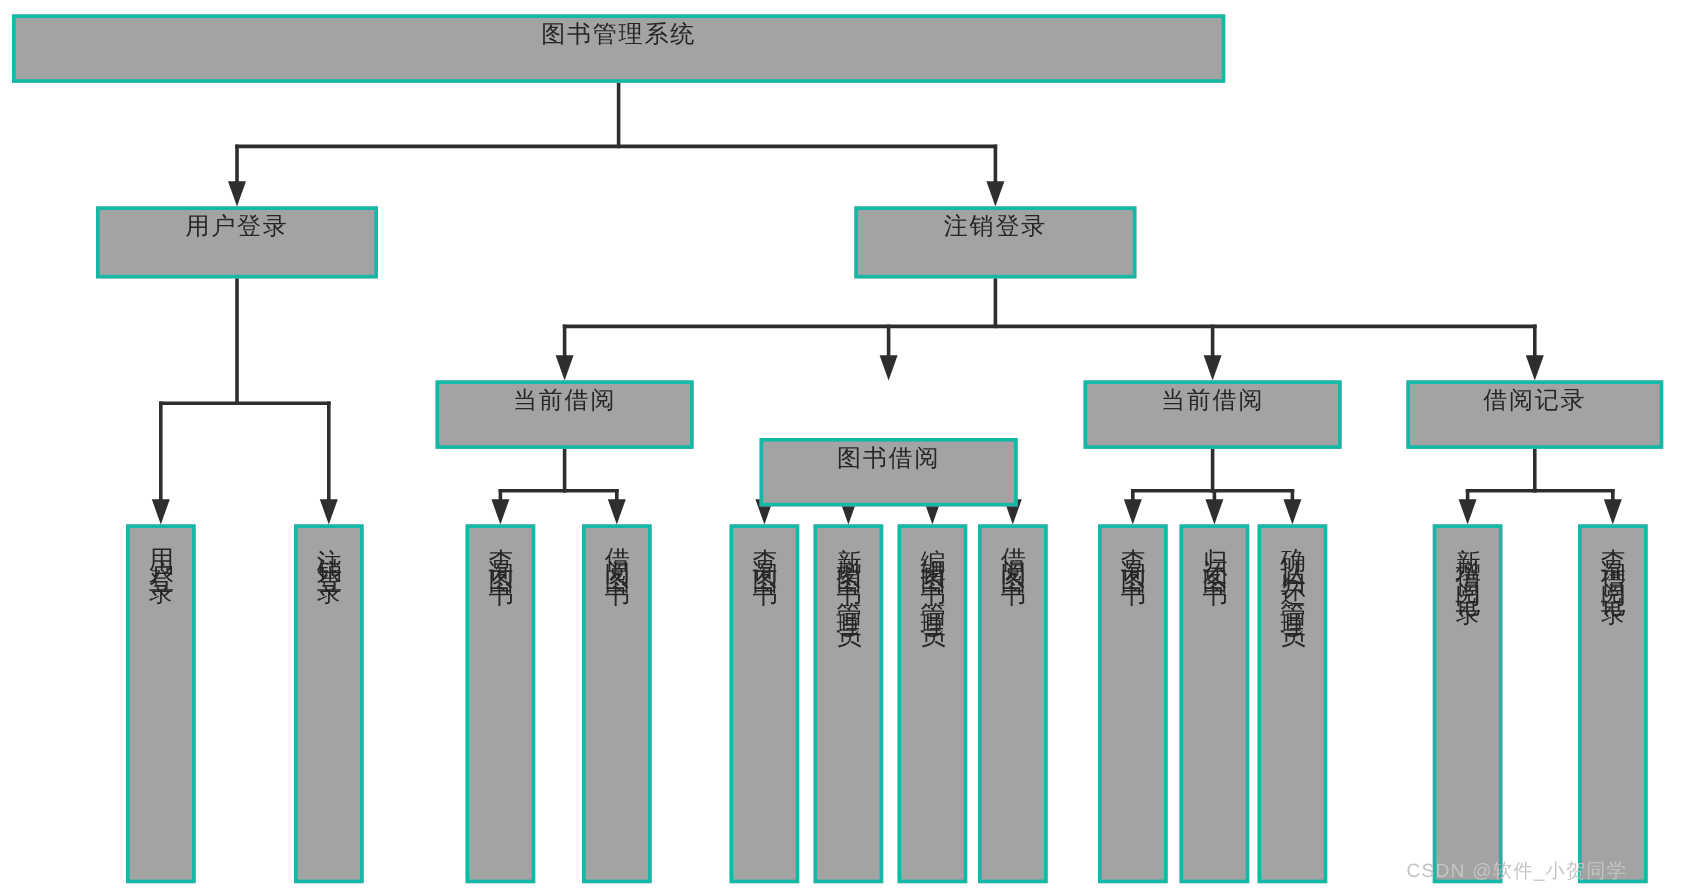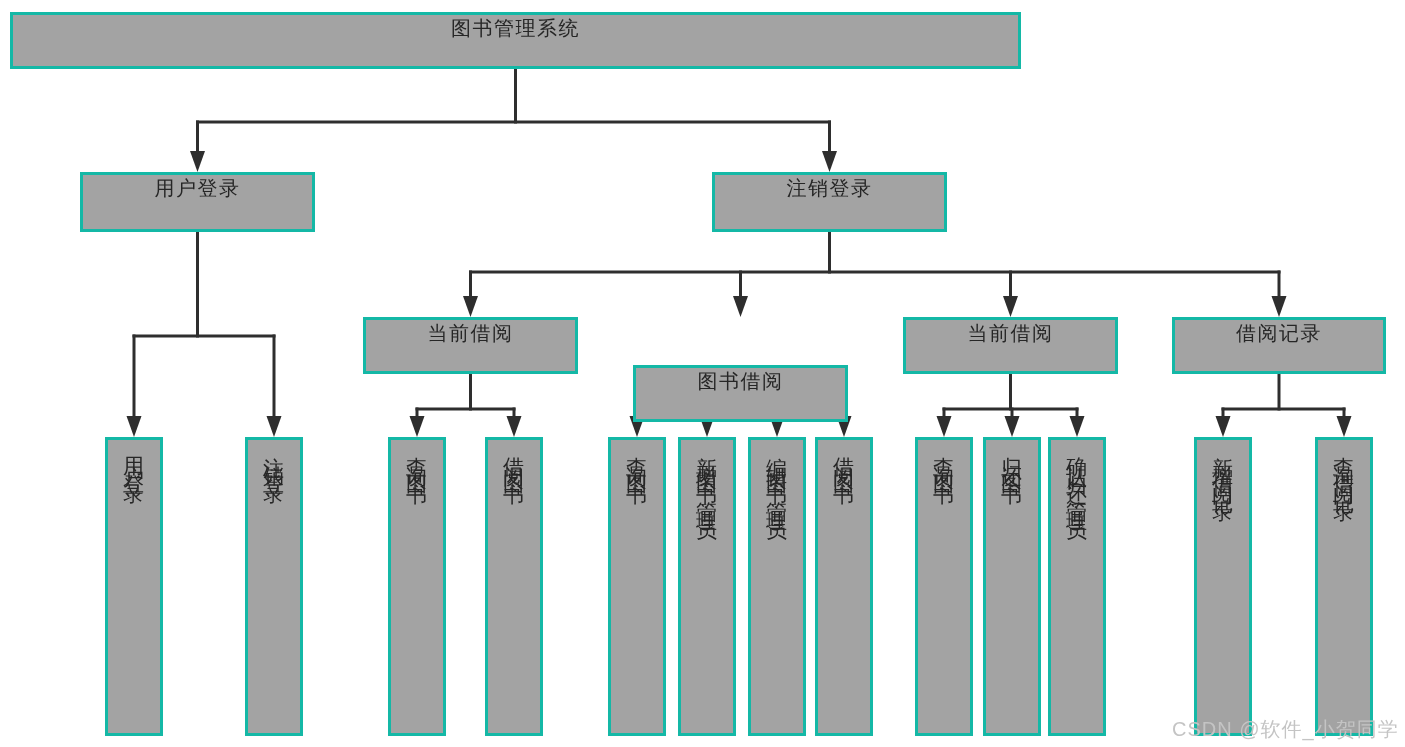--- a/index.html
+++ b/index.html
@@ -16,21 +16,21 @@
     color:#262626; z-index:1;
   }
   .h-node { font-size:20px; letter-spacing:1.5px; white-space:nowrap; }
   .leaf { width:58px; height:299px; }
   .vtext {
     writing-mode:vertical-lr; line-height:1; font-size:21px;
     letter-spacing:9px; color:#262626;
   }
   .watermark {
     position:absolute; left:1172px; top:716px; z-index:2;
-    font-size:20px; color:#c4c4c4; letter-spacing:1px; white-space:nowrap;
+    font-size:16px; color:#c4c4c4; letter-spacing:1px; white-space:nowrap;
   }
 </style>
 </head>
 <body>
 
 <div class="canvas">
 
   <svg class="connector-layer" width="1405" height="747" viewBox="0 0 1405 747">
 
     <line x1="515.5" y1="69" x2="515.5" y2="122"></line>

